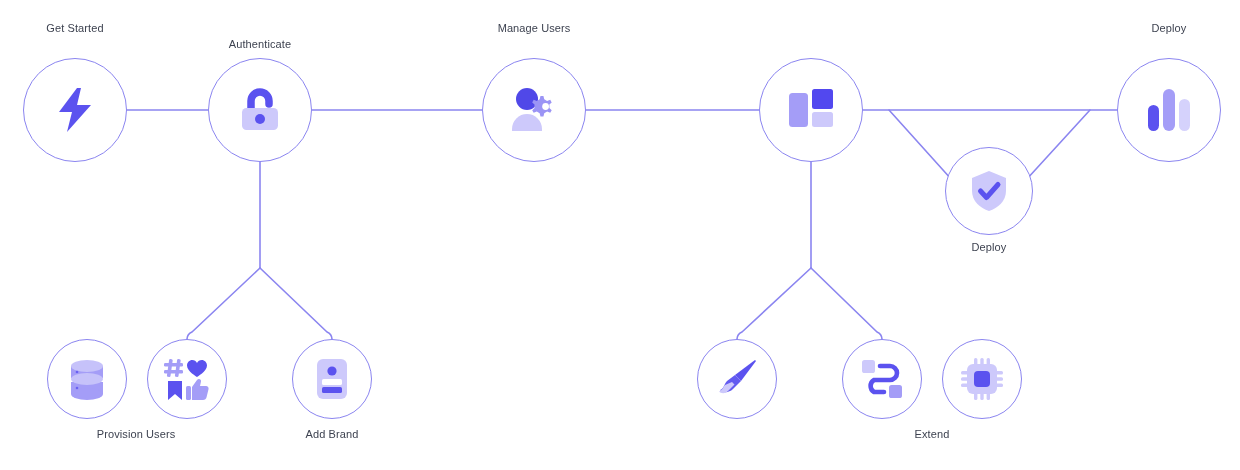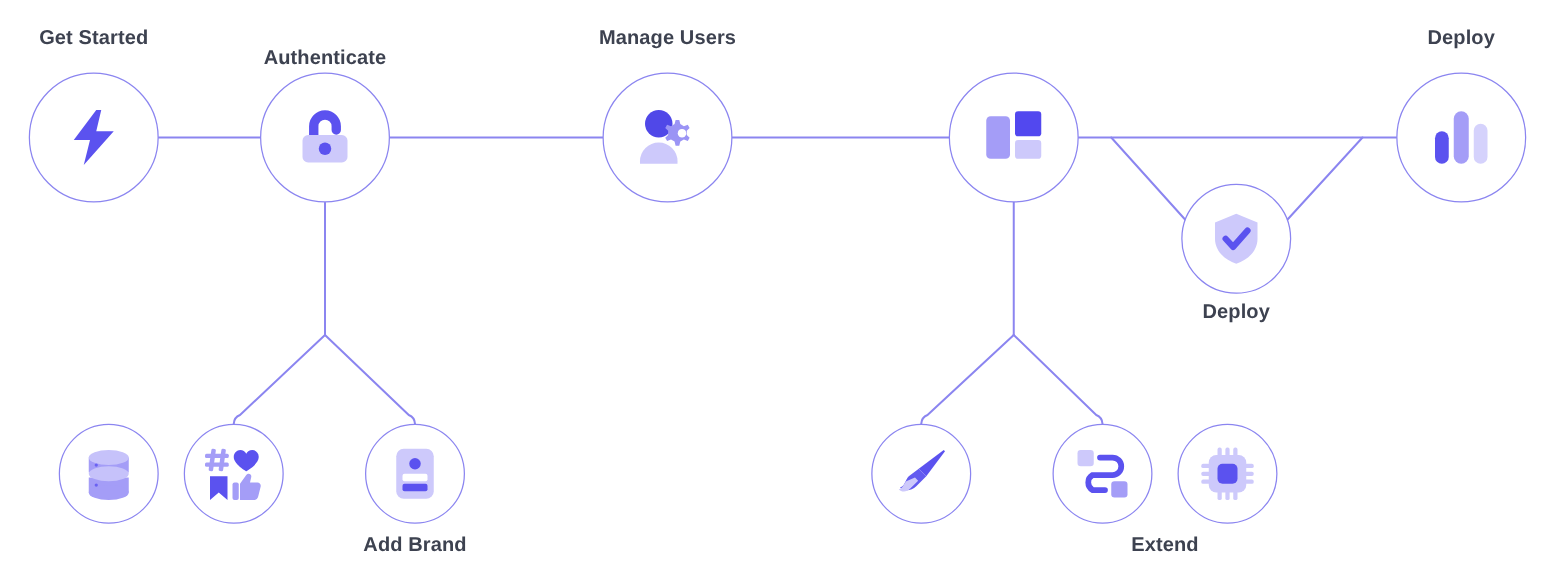--- a/index.html
+++ b/index.html
@@ -7,21 +7,21 @@
     width:1240px;height:470px;background:#ffffff;
     font-family:"Liberation Sans","DejaVu Sans",sans-serif;
     overflow:hidden;position:relative;
   }
   #stage{position:relative;width:1240px;height:470px;}
   #wires{position:absolute;inset:0;width:1240px;height:470px;}
   .node{position:absolute;border-radius:50%;background:#ffffff;
         border:1.6px solid #8b85f0;box-sizing:border-box;
         display:flex;align-items:center;justify-content:center;}
   .node svg{display:block;}
-  .lbl{position:absolute;font-size:16px;font-weight:700;color:#3d4250;
+  .lbl{position:absolute;font-size:11px;font-weight:400;color:#3d4250;
        white-space:nowrap;text-align:center;letter-spacing:.1px;}
 </style>
 </head>
 <body>
 
 <div id="stage">
 
   <svg id="wires" viewBox="0 0 1240 470" xmlns="http://www.w3.org/2000/svg" fill="none" stroke="#8b85f0" stroke-width="1.6" stroke-linecap="round" stroke-linejoin="round">
     <path d="M127 110 H208"></path>
     <path d="M312 110 H482"></path>
@@ -127,20 +127,21 @@
           <rect x="0" y="13" width="19" height="3.4" rx="1.2"></rect>
         </g>
         <path d="M33 20 C33 20 23 14.5 23 8.6 C23 5.3 25.5 3 28.2 3 C30.3 3 32.2 4.3 33 6 C33.8 4.3 35.7 3 37.8 3 C40.5 3 43 5.3 43 8.6 C43 14.5 33 20 33 20 Z" fill="#5b52ef"></path>
         <path d="M4 24 H18 V43 L11 37 L4 43 Z" fill="#5b52ef"></path>
         <path d="M28 30 L33 23 C34.5 21 37.5 22 37 24.6 L36 29 H42 C43.7 29 45 30.6 44.5 32.3 L42.6 40 C42.3 41.8 40.8 43 39 43 H28 Z" fill="#a49df7"></path>
         <rect x="22" y="29" width="5" height="14" rx="1.6" fill="#a49df7"></rect>
       </svg>
     </span>
   </div>
 
+  <div class="lbl" style="left:61px;top:428px;width:150px;">Provision Users</div>
 
   <div class="node" style="left:292px;top:339px;width:80px;height:80px;">
     <span>
       <svg width="38" height="44" viewBox="0 0 38 44">
         <rect x="4" y="2" width="30" height="40" rx="6" fill="#cdc9fb"></rect>
         <circle cx="19" cy="14" r="4.6" fill="#5b52ef"></circle>
         <rect x="9" y="22" width="20" height="6" rx="1.6" fill="#ffffff"></rect>
         <rect x="9" y="30" width="20" height="6" rx="1.6" fill="#5b52ef"></rect>
       </svg>
     </span>

